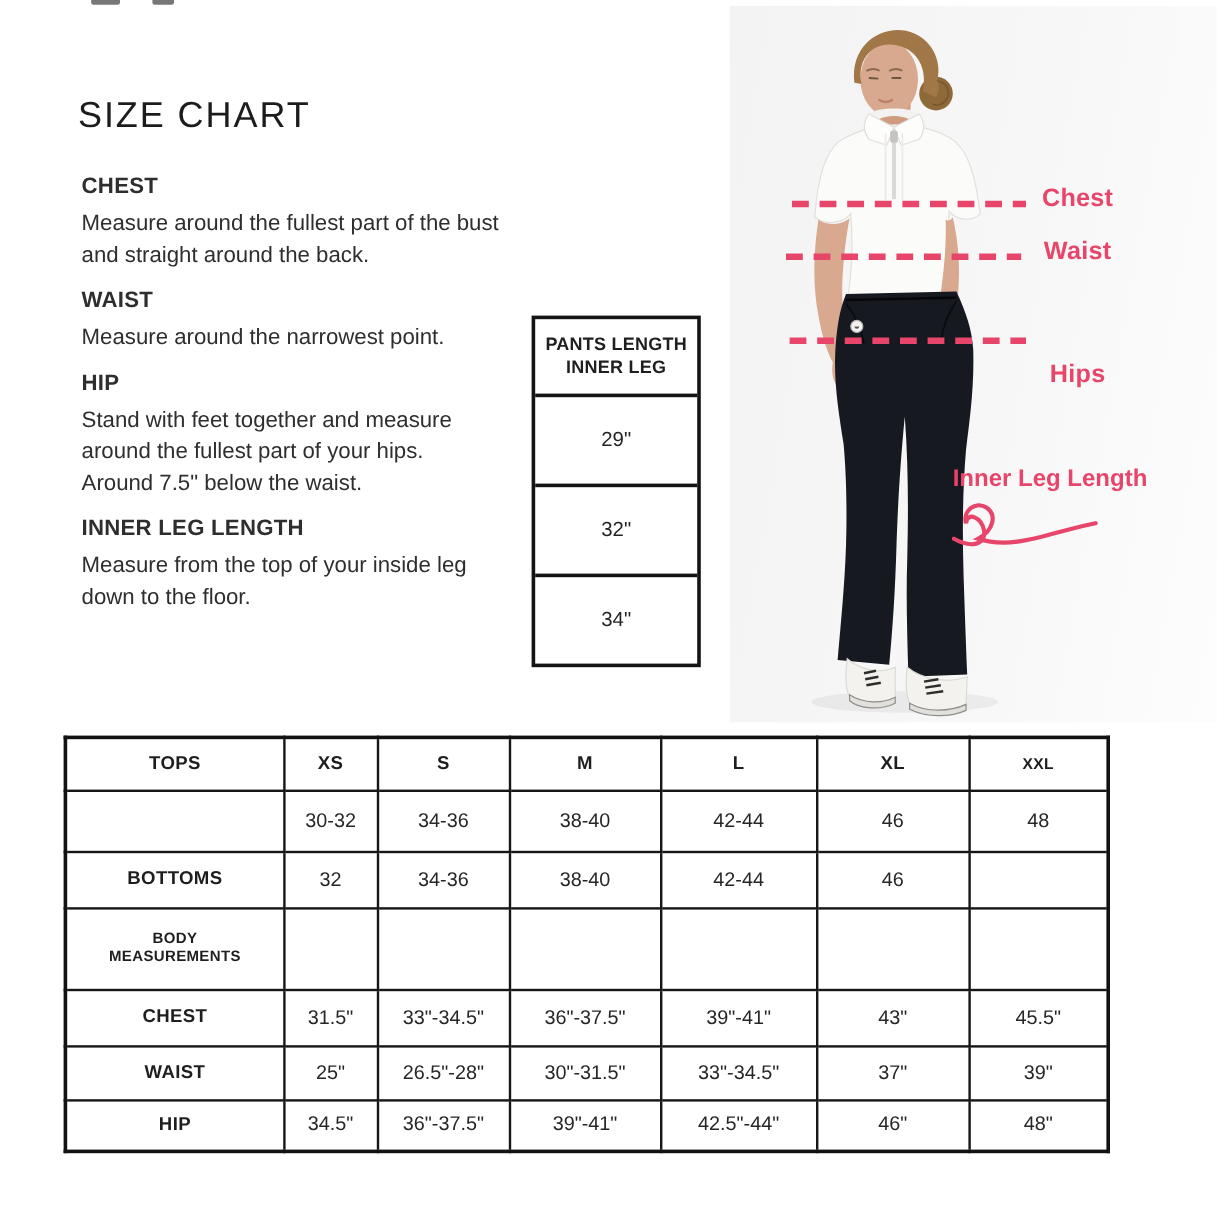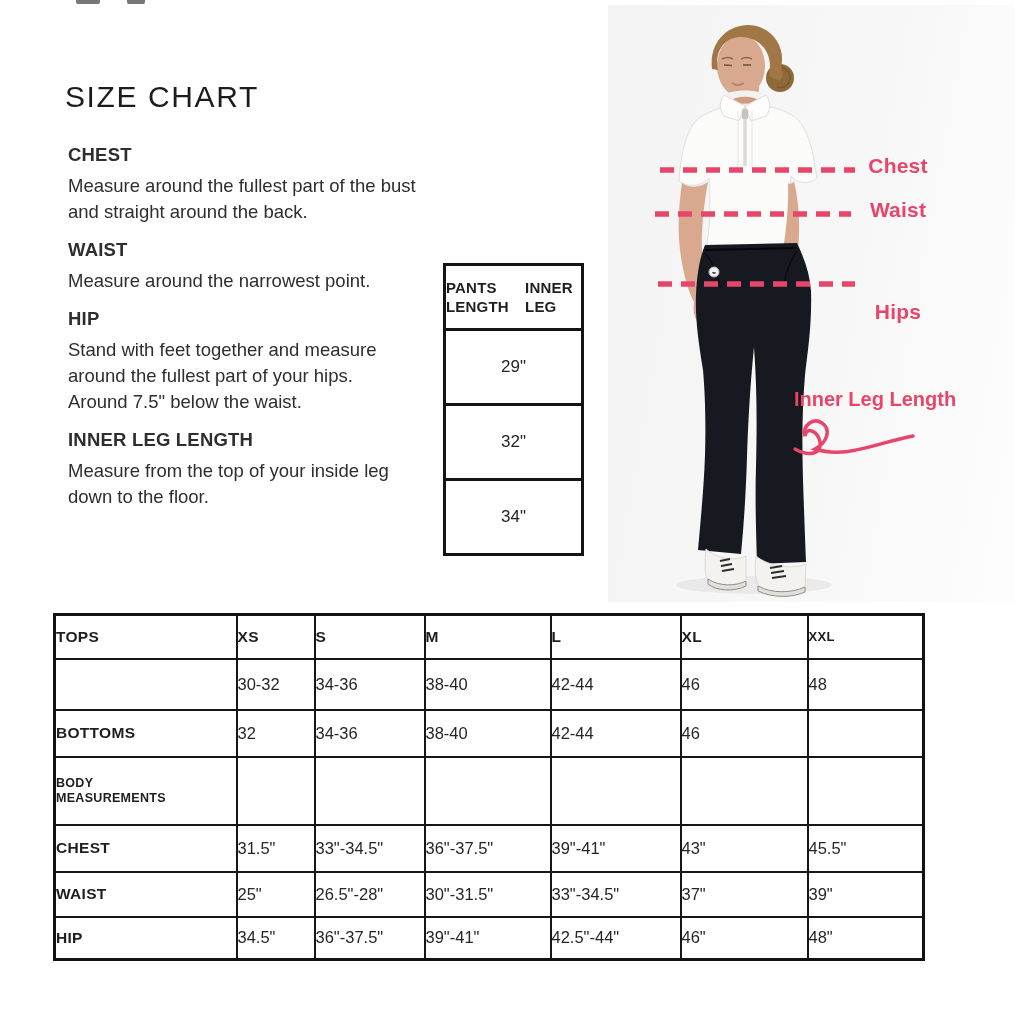--- a/index.html
+++ b/index.html
@@ -28,21 +28,21 @@
   .guide-section p{
     margin:0 4px 14px 0;font-size:18.5px;line-height:26px;color:#2e2e2e;font-weight:400;
   }
 
   
   #pants-table{
     left:443px;top:263px;width:135px;border:3px solid #141414;background:#fff;
   }
   #pants-table .pt-header{
     height:62px;border-bottom:3px solid #141414;
-    display:flex;align-items:center;justify-content:center;
+    display:flex;flex-direction:column;align-items:center;justify-content:center;
     font-weight:700;font-size:15px;line-height:19px;color:#1f1f1f;letter-spacing:.2px;
   }
   #pants-table .pt-cell{
     height:72px;border-bottom:3px solid #141414;
     display:flex;align-items:center;justify-content:center;
     font-size:17px;color:#242424;
   }
   #pants-table .pt-cell:last-child{border-bottom:none;}
 
   
@@ -64,21 +64,21 @@
   .dash-line{stroke:var(--accent,#e8456b);}
   .squiggle{stroke:var(--accent,#e8456b);}
 
   
   #size-table{
     position:absolute;left:53px;top:613px;
     border-collapse:collapse;table-layout:fixed;background:#fff;
     border:3px solid #121212;
   }
   #size-table th,#size-table td{
-    border:2px solid #161616;text-align:left;vertical-align:middle;padding:0;
+    border:2px solid #161616;text-align:center;vertical-align:middle;padding:0;
     overflow:hidden;
   }
   #size-table tr:nth-child(1){height:44px;}
   #size-table tr:nth-child(2){height:51px;}
   #size-table tr:nth-child(3){height:47px;}
   #size-table tr:nth-child(4){height:68px;}
   #size-table tr:nth-child(5){height:47px;}
   #size-table tr:nth-child(6){height:45px;}
   #size-table tr:nth-child(7){height:43px;}
   #size-table th{font-size:15.5px;font-weight:700;color:#1e1e1e;letter-spacing:.3px;}

